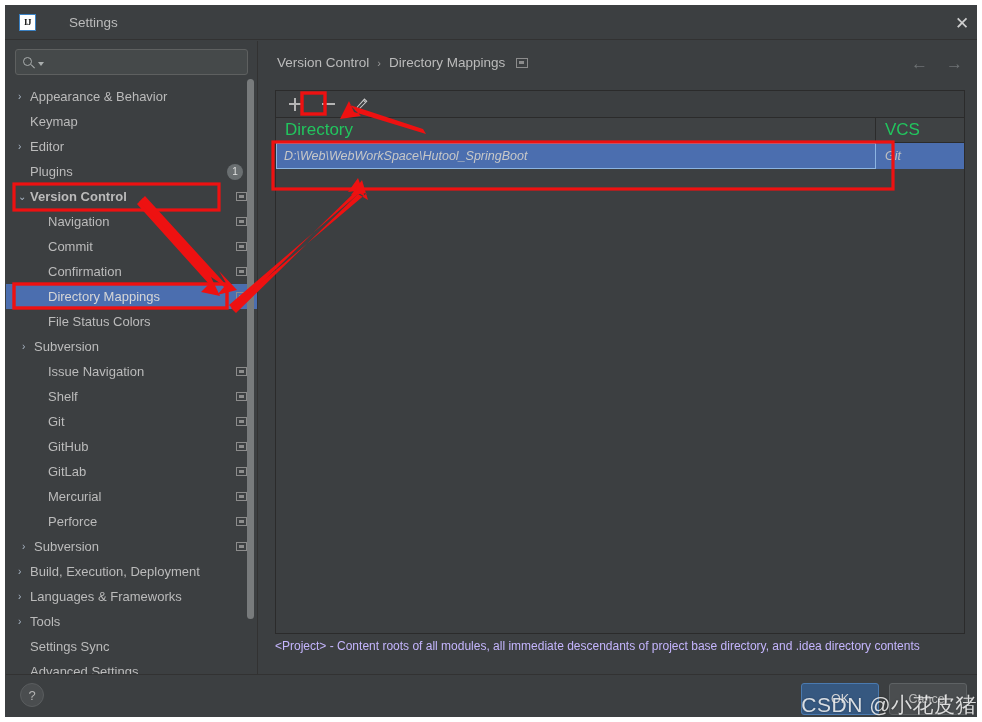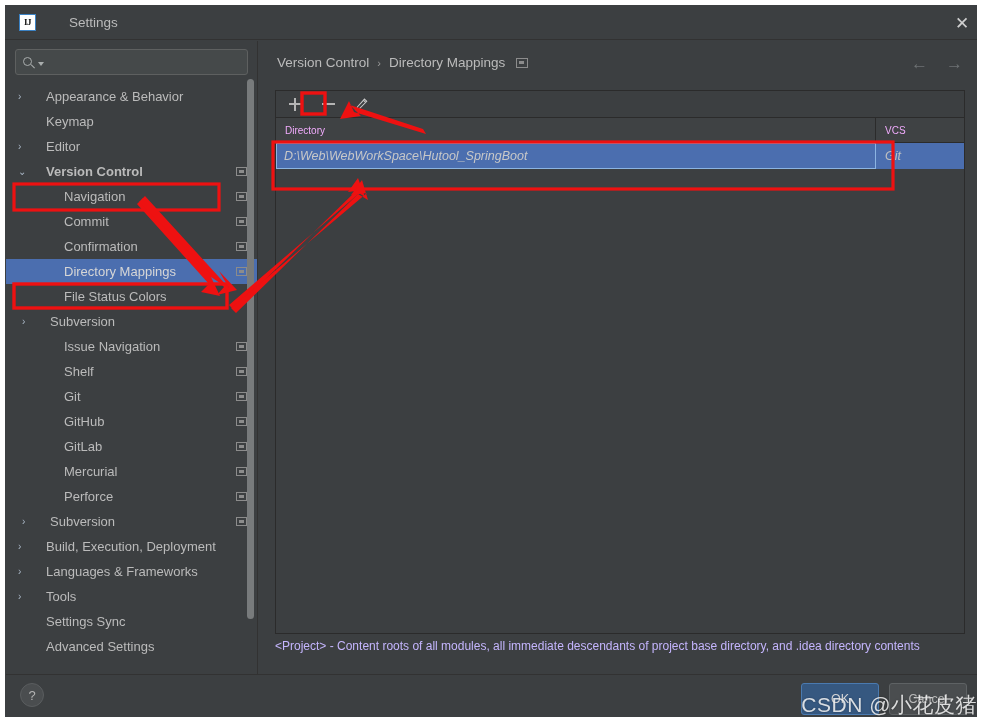--- a/index.html
+++ b/index.html
@@ -86,21 +86,21 @@
   }
   .tree-item.lvl0 { padding-left: 12px; }
   .tree-item.lvl1 { padding-left: 30px; }
   .tree-item.lvl1.arrowed { padding-left: 16px; }
   .tree-item.selected { background: #4b6eaf; }
   .tree-item .arrow {
     width: 12px; flex: 0 0 auto; color: #a9b7c6; font-size: 10px;
     display: inline-block;
   }
   .tree-item .arrow.spacer { visibility: hidden; }
-  .tree-item .lbl { color: #bbbbbb; white-space: nowrap; margin-left: 16px; }
+  .tree-item .lbl { color: #bbbbbb; white-space: nowrap; }
   .tree-item.bold .lbl { font-weight: bold; }
   .tree-item.selected .lbl { color: #d6d6d6; }
   .tree-item .spacer-fill { flex: 1; }
   .proj-icon {
     width: 11px; height: 9px;
     border: 1.3px solid #8c8c8c;
     position: relative; flex: 0 0 auto; margin-right: 2px;
   }
   .proj-icon::after {
     content: ""; position: absolute; left: 1.5px; top: 1.5px;
@@ -170,21 +170,21 @@
   }
   .tb-pencil svg { display: block; }
 
   #tbl-head {
     height: 25px; display: flex;
     border-bottom: 1px solid #2b2b2b;
     background: #3f4244;
   }
   .th {
     display: flex; align-items: center;
-    font-size: 10px; color: #f0abfc; padding-left: 9px;
+    font-size: 17px; color: #22c55e; padding-left: 9px;
   }
   .th.dir { width: 600px; border-right: 1px solid #2b2b2b; }
   .th.vcs { flex: 1; }
 
   .tr {
     height: 26px; display: flex; background: #4b6eaf; font-style: italic;
   }
   .td { display: flex; align-items: center; font-size: 12.5px; }
   .td.dir {
     width: 600px; padding-left: 7px; color: #c8c8c8;
@@ -275,20 +275,26 @@
         </div>
         <div class="tree-item lvl0">
           <span class="arrow spacer">›</span>
           <span class="lbl">Keymap</span>
           <span class="spacer-fill"></span>
         </div>
         <div class="tree-item lvl0">
           <span class="arrow">›</span>
           <span class="lbl">Editor</span>
           <span class="spacer-fill"></span>
+        </div>
+        <div class="tree-item lvl0">
+          <span class="arrow spacer">›</span>
+          <span class="lbl">Plugins</span>
+          <span class="spacer-fill"></span>
+          <span class="badge">1</span>
         </div>
         <div class="tree-item lvl0 bold">
           <span class="arrow">⌄</span>
           <span class="lbl">Version Control</span>
           <span class="spacer-fill"></span>
           <span class="proj-icon"></span>
         </div>
         <div class="tree-item lvl1">
           <span class="arrow spacer">›</span>
           <span class="lbl">Navigation</span>

